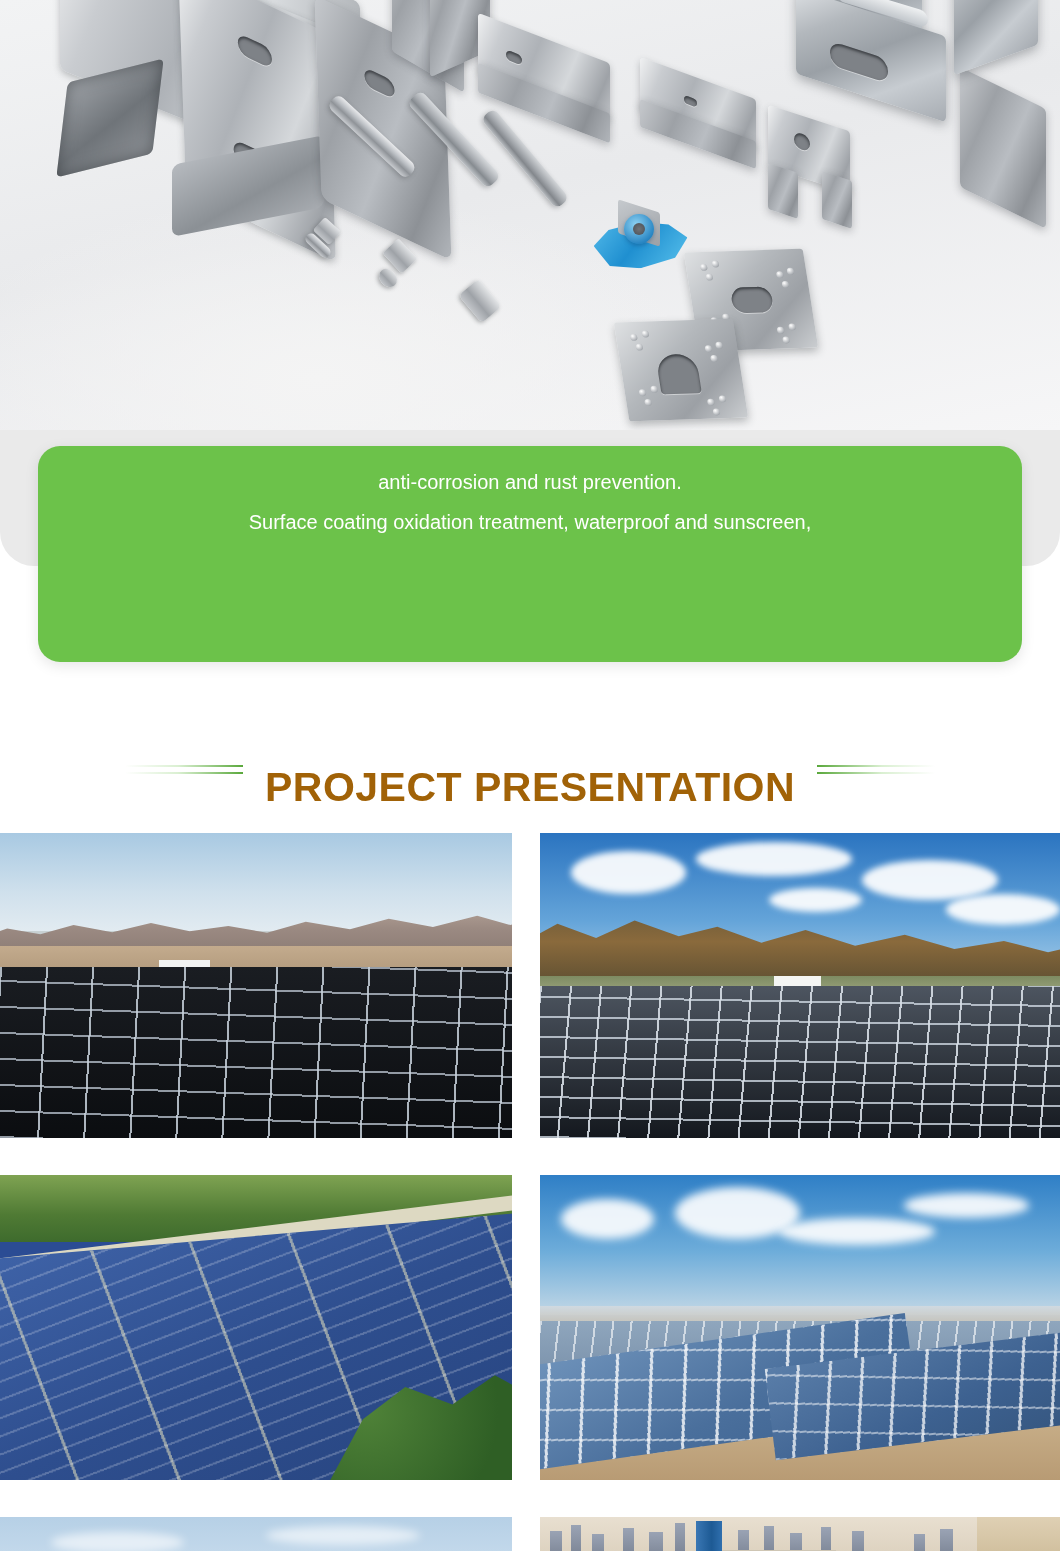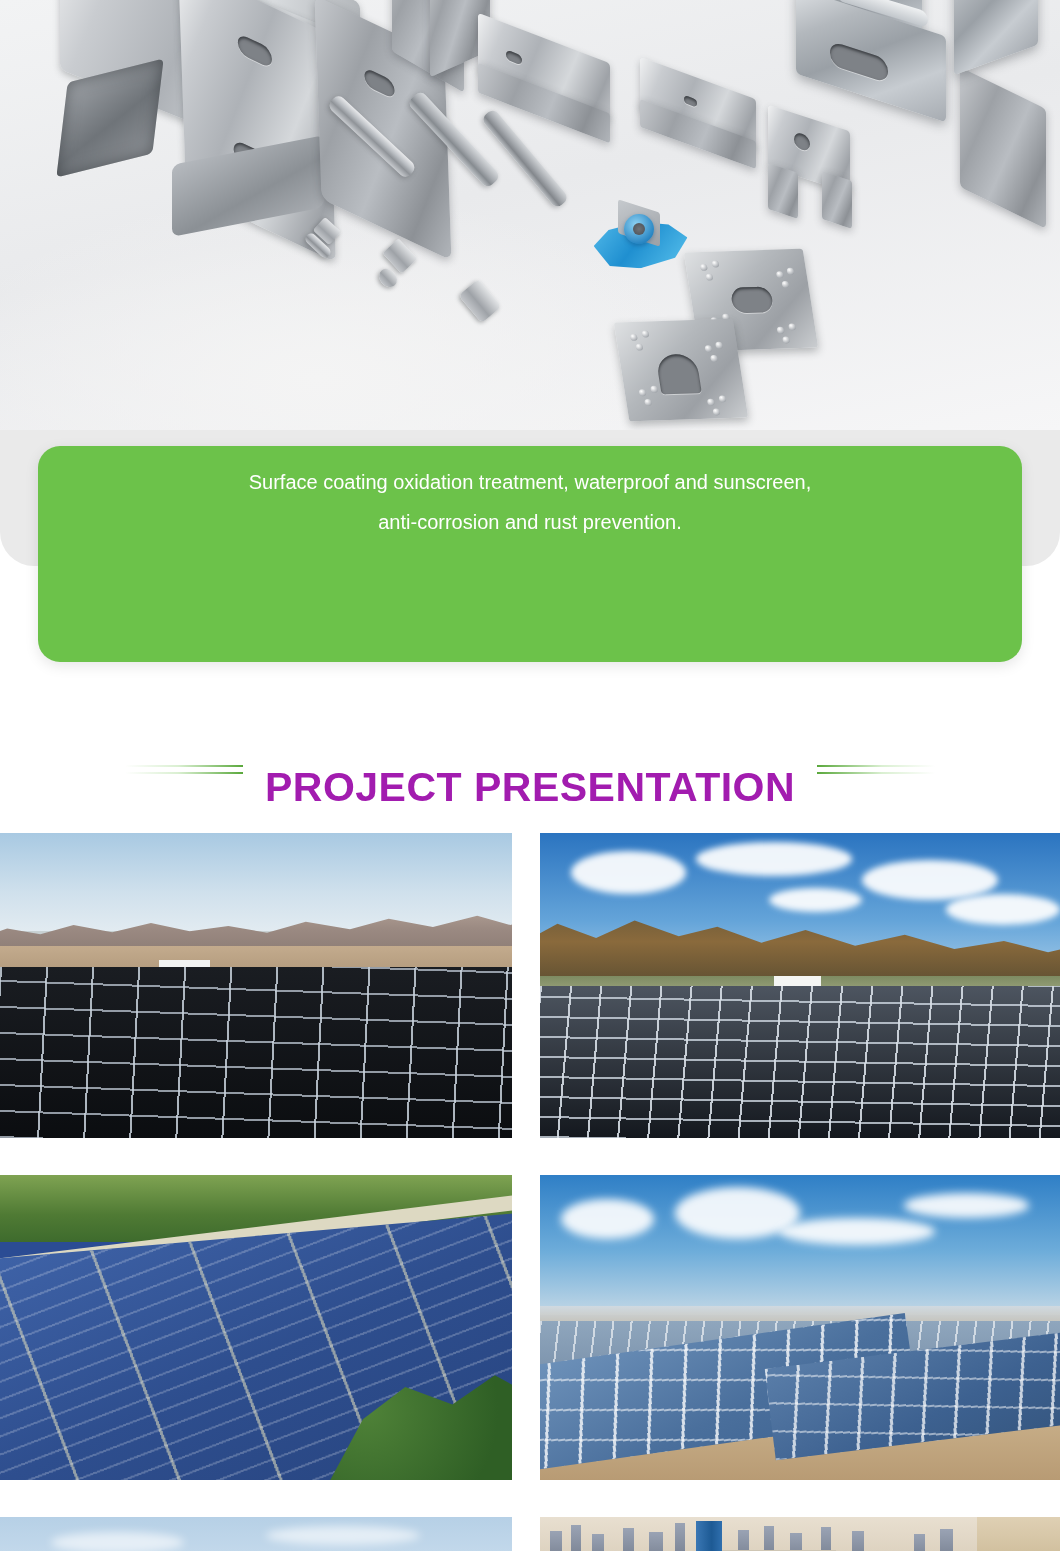--- a/index.html
+++ b/index.html
@@ -153,21 +153,21 @@
   }
   .flourish { width:118px; position:relative; height:22px; }
   .flourish span {
     position:absolute; left:0; width:100%; height:2px; display:block;
   }
   .flourish span:nth-child(1){ top:7px; }
   .flourish span:nth-child(2){ top:14px; }
   .flourish.left span   { background:linear-gradient(to right, rgba(108,194,74,0) 0%, rgba(108,194,74,.25) 45%, #5aa83c 100%); }
   .flourish.right span  { background:linear-gradient(to left,  rgba(108,194,74,0) 0%, rgba(108,194,74,.25) 45%, #5aa83c 100%); }
   .section-title {
-    font-size:41px; font-weight:bold; color:#a21caf;
+    font-size:41px; font-weight:bold; color:#a16207;
     letter-spacing:0.5px; white-space:nowrap;margin-top:38px;
   }
 
   
   .gallery {
     position:absolute; left:0; top:833px;
     width:1060px;
     display:grid;
     grid-template-columns:512px 520px;
     column-gap:28px;
@@ -372,22 +372,22 @@
       <div class="part galv" style="left:796px; top:12px; width:150px; height:86px; transform:skewY(18deg); border-radius:5px;">
         <div class="hole" style="left:34px; top:42px; width:58px; height:24px; border-radius:12px;"></div>
       </div>
       <div class="part" style="left:836px; top:-2px; width:92px; height:16px; transform:skewY(17deg); border-radius:8px; background:linear-gradient(180deg,#f2f4f5,#c2c7cc); opacity:.95;"></div>
       <div class="part galv" style="left:954px; top:-58px; width:84px; height:118px; transform:skewY(-20deg); border-radius:4px;"></div>
     </div>
   </div>
 
   <div class="green-banner">
     <div class="banner-sub">
+      <div>anti-corrosion and rust prevention.</div>
       <div>Surface coating oxidation treatment, waterproof and sunscreen,</div>
-      <div>anti-corrosion and rust prevention.</div>
     </div>
   </div>
 </div>
 
 <div class="section-title-wrap">
   <div class="flourish left">
       <span></span>
       <span></span>
     </div>
   <div class="section-title">PROJECT PRESENTATION</div>

